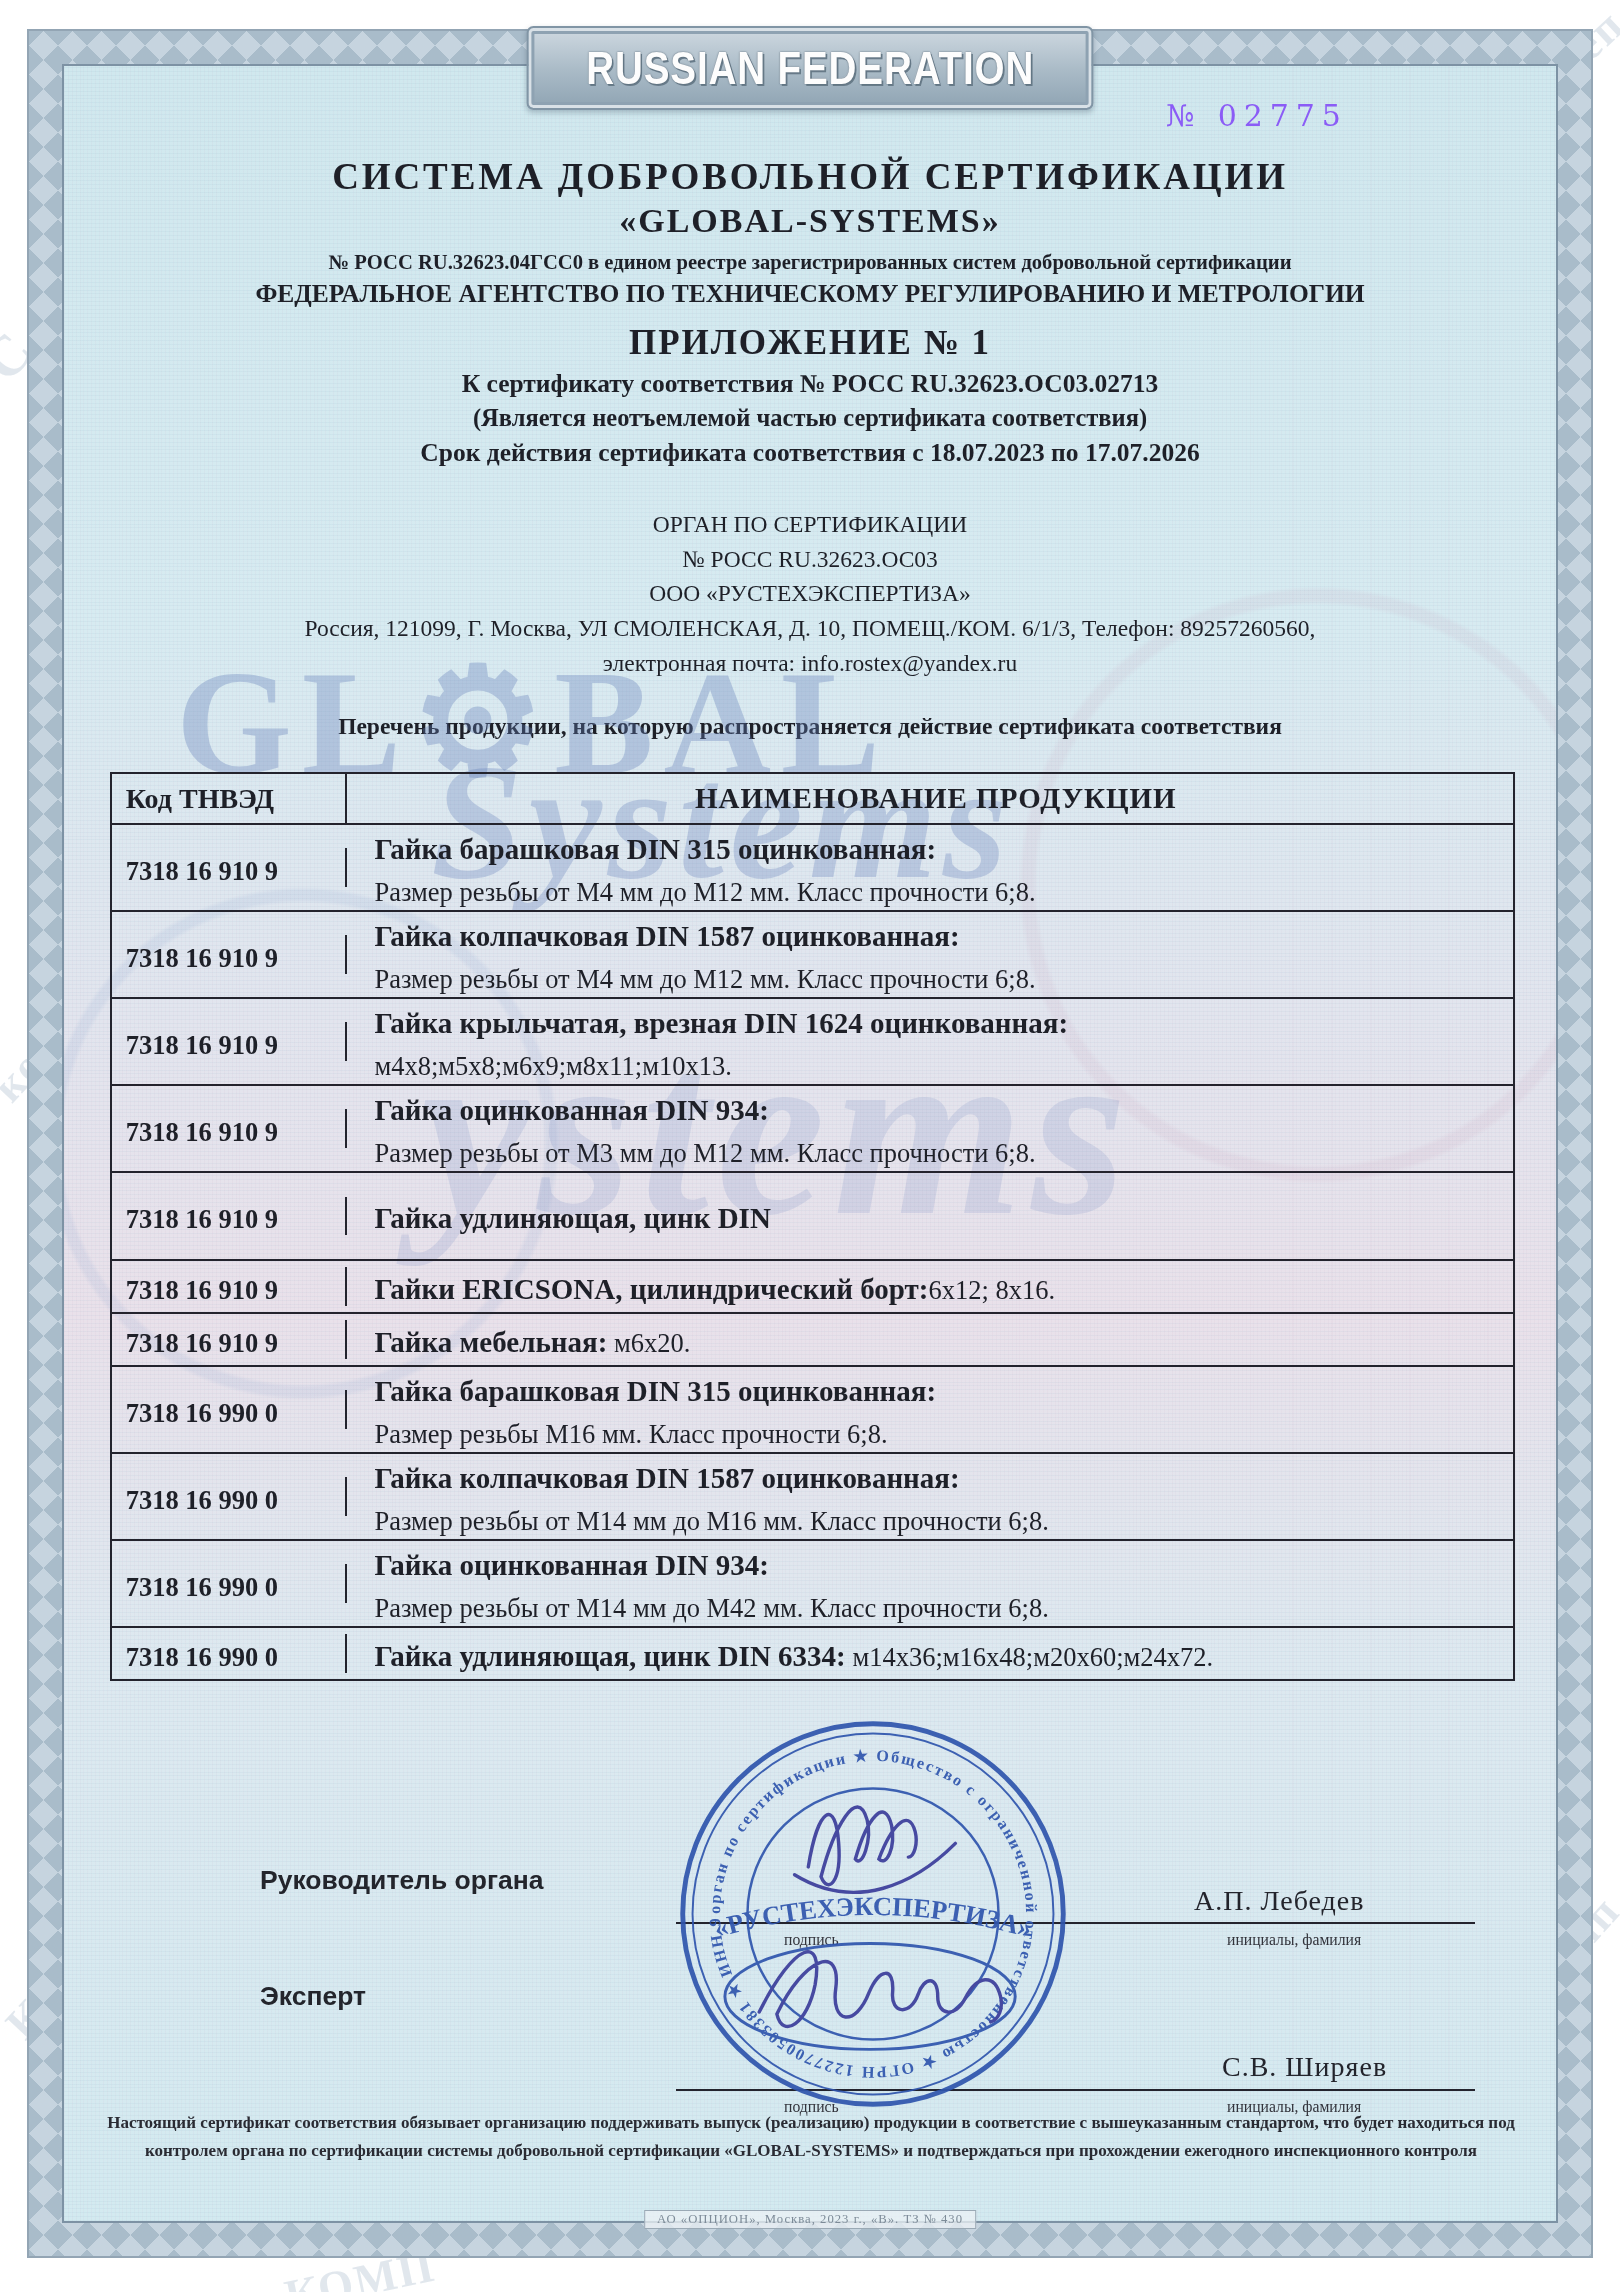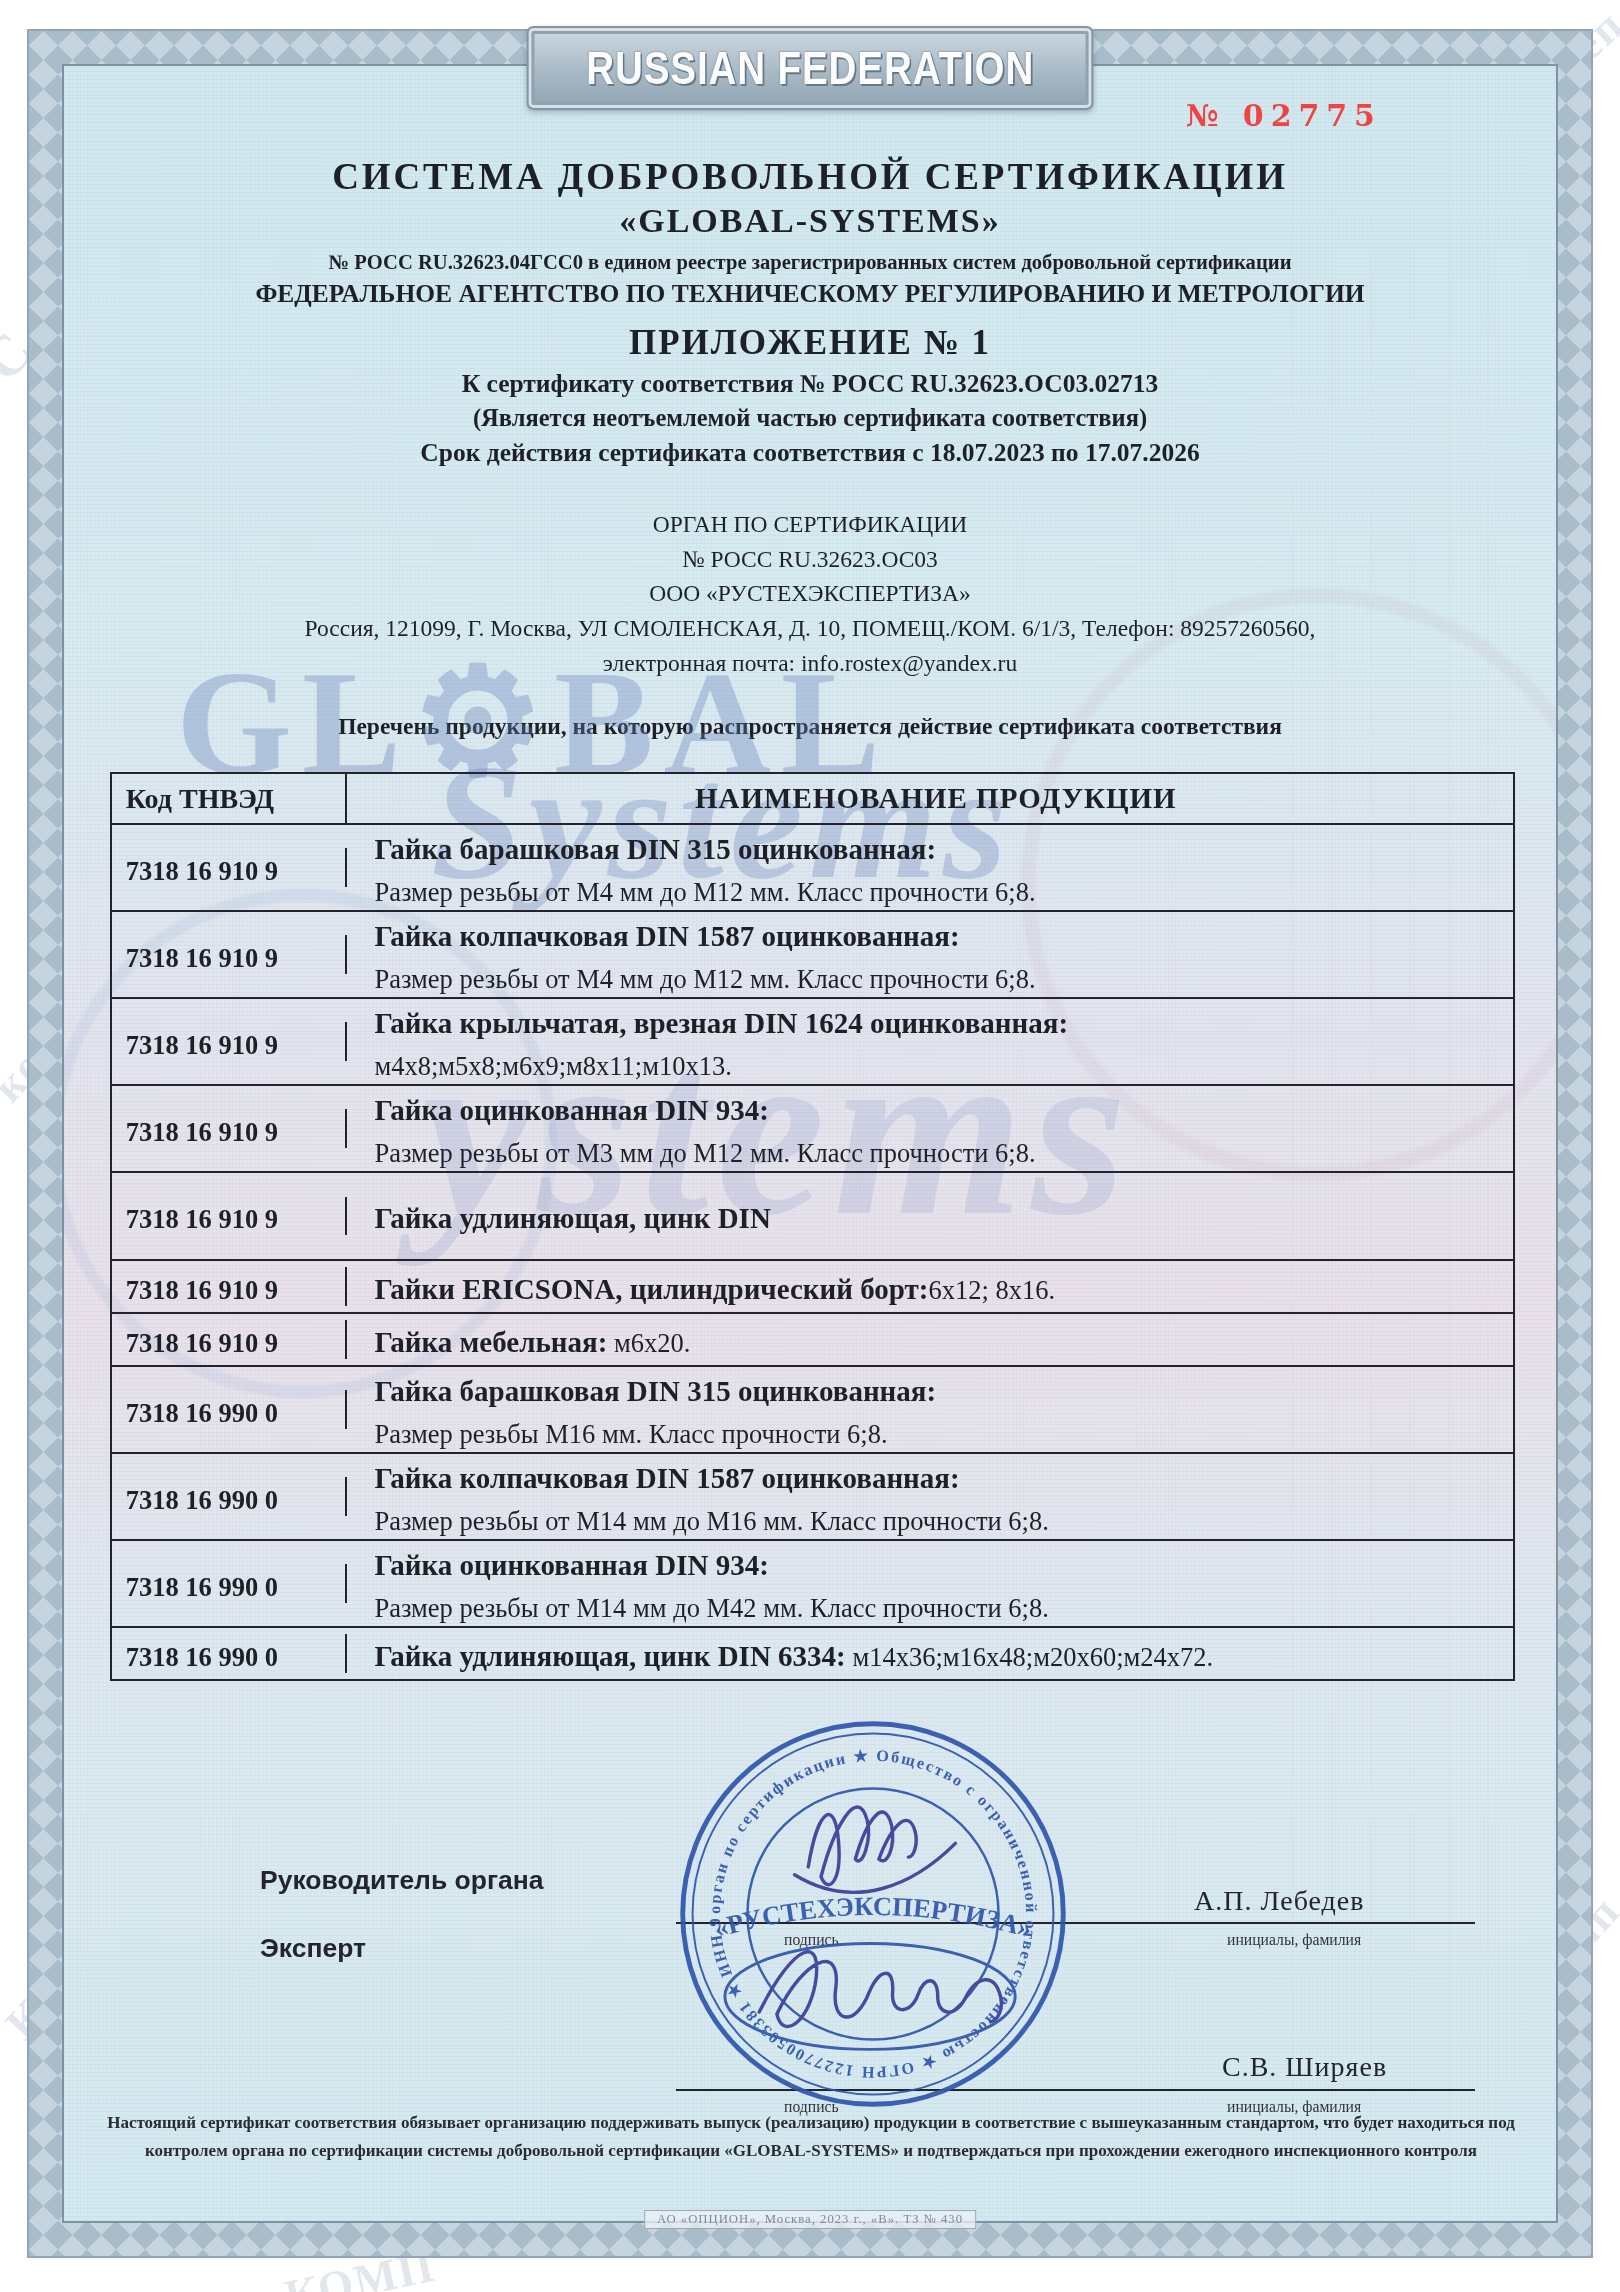--- a/index.html
+++ b/index.html
@@ -47,22 +47,22 @@
     display:flex;align-items:center;justify-content:center;z-index:5;
   }
   .banner-text{
     font-family:"Liberation Sans", sans-serif;font-weight:bold;font-size:46px;
     color:#fdfdfd;letter-spacing:1px;transform:scaleX(.84);white-space:nowrap;
     text-shadow:0 0 2px #4d5f6e, 2px 2px 0 #6a7d8b, -1px -1px 0 #b9c6d0;
   }
   
   .doc-number{
     position:absolute;left:1166px;top:98px;
-    font-family:"DejaVu Serif", serif;font-size:30px;font-weight:700;
-    color:#ef4444;letter-spacing:6.9px;white-space:nowrap;margin-left:20px;
+    font-family:"DejaVu Serif", serif;font-size:30px;font-weight:400;
+    color:#8b5cf6;letter-spacing:6.9px;white-space:nowrap;
   }
   
   .cline{position:absolute;left:69px;right:69px;text-align:center;white-space:nowrap;}
   .h-system1{top:155px;font-size:37px;font-weight:bold;letter-spacing:2.9px;}
   .h-system2{top:202px;font-size:34px;font-weight:bold;letter-spacing:2px;}
   .h-registry{top:251px;font-size:20.6px;font-weight:bold;}
   .h-agency{top:279px;font-size:25.5px;font-weight:bold;}
   .h-annex{top:323px;font-size:35px;font-weight:bold;letter-spacing:2px;}
   .h-cert{top:369px;font-size:25.5px;font-weight:bold;}
   .h-integral{top:404px;font-size:24.5px;font-weight:bold;}
@@ -97,21 +97,21 @@
   .t-row .line2 .bold{font-size:29px;}
   .t-row.two-line{min-height:85px;}
   .t-row.wrap{min-height:86px;}
   .t-row.inline{min-height:51px;}
   
   .role-label{
     position:absolute;left:260px;font-family:"Liberation Sans", sans-serif;
     font-weight:bold;font-size:26.5px;color:#23252c;z-index:2;
   }
   .role-head{top:1865px;}
-  .role-expert{top:1933px;}
+  .role-expert{top:1981px;}
   .sig-line{position:absolute;left:676px;width:799px;border-bottom:2px solid #23232d;z-index:2;}
   .sig-line-1{top:1922px;}
   .sig-line-2{top:2089px;}
   .sig-sub{position:absolute;font-size:15.7px;color:#33343c;z-index:2;}
   .sub-sign-1{left:784px;top:1931px;}
   .sub-sign-2{left:784px;top:2098px;}
   .sub-name-1{left:1227px;top:1931px;}
   .sub-name-2{left:1227px;top:2098px;}
   .sig-name{position:absolute;font-size:28px;color:#23242c;z-index:2;letter-spacing:1px;}
   .name-1{left:1194px;top:1885px;}

